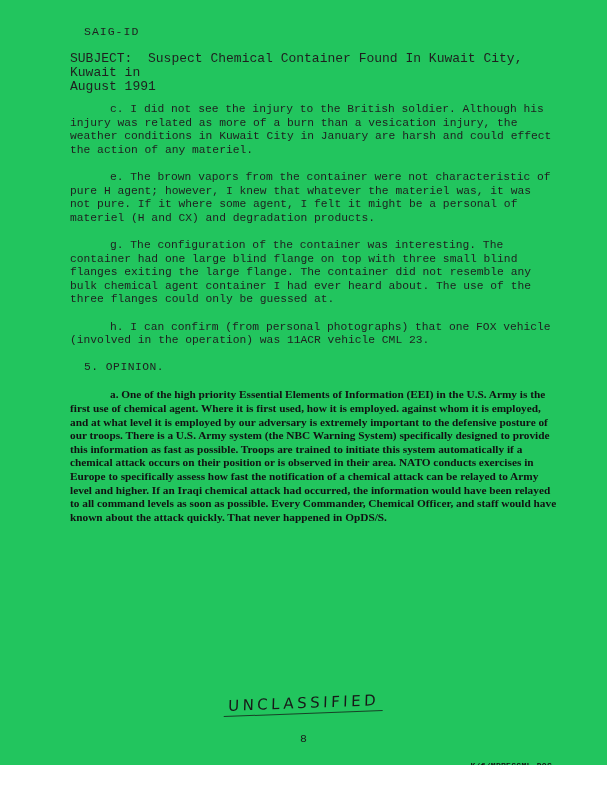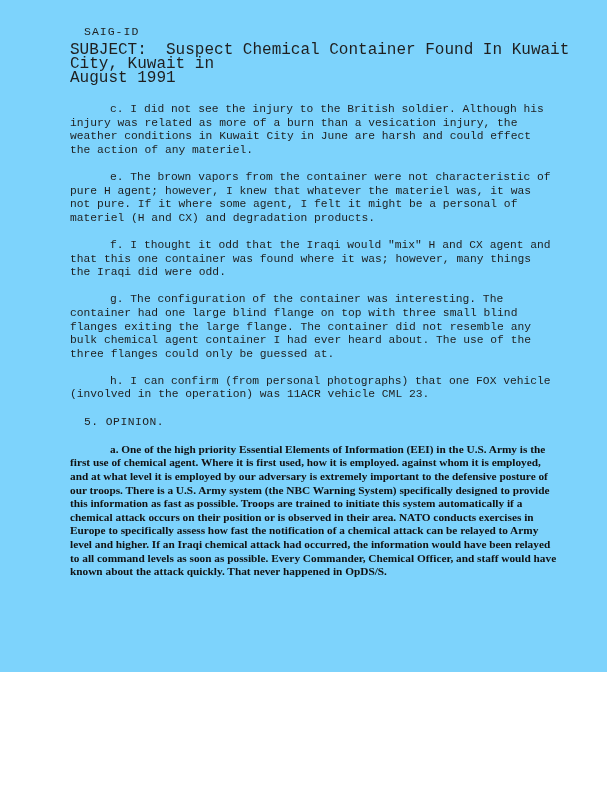--- a/index.html
+++ b/index.html
@@ -1,38 +1,38 @@
 <!DOCTYPE html>
 <html><head>
 <meta charset="utf-8">
 <style>
   * { box-sizing: border-box; }
   html, body { margin: 0; padding: 0; background: #ffffff; }
   .page {
     position: relative;
     width: 607px;
-    height: 672px;
-    background: #7dd3fc;
+    height: 765px;
+    background: #22c55e;
     font-family: "Liberation Mono", "DejaVu Sans Mono", monospace;
     color: #1f1f1f;
     overflow: hidden;
   }
   .org-id {
     position: absolute;
     left: 84px;
     top: 25px;
     font-size: 11.5px;
     letter-spacing: 1px;
   }
   .subject {
     position: absolute;
     left: 70px;
-    top: 44px;
+    top: 52px;
     width: 505px;
-    font-size: 16px;
+    font-size: 13px;
     line-height: 13.8px;
     white-space: pre-wrap;
   }
   .body {
     position: absolute;
     left: 70px;
     top: 103px;
     width: 487px;
     font-size: 11.3px;
     line-height: 13.6px;
@@ -128,26 +128,25 @@
 
 <div class="page">
 
   <div class="org-id">SAIG-ID</div>
 
   <div class="subject">SUBJECT:  Suspect Chemical Container Found In Kuwait City, Kuwait in
 August 1991</div>
 
   <div class="body">
 
-      <p class="para p-body">c.  I did not see the injury to the British soldier.  Although his injury was related as more of a burn than a vesication injury, the weather conditions in Kuwait City in June are harsh and could effect the action of any materiel.</p>
+      <p class="para p-body">c.  I did not see the injury to the British soldier.  Although his injury was related as more of a burn than a vesication injury, the weather conditions in Kuwait City in January are harsh and could effect the action of any materiel.</p>
 
 
       <p class="para p-body">e.  The brown vapors from the container were not characteristic of pure H agent; however, I knew that whatever the materiel was, it was not pure.  If it where some agent, I felt it might be a personal of materiel (H and CX) and degradation products.</p>
 
-      <p class="para p-body">f.  I thought it odd that the Iraqi would "mix" H and CX agent and that this one container was found where it was; however, many things the Iraqi did were odd.</p>
 
       <p class="para p-body">g.  The configuration of the container was interesting.  The container had one large blind flange on top with three small blind flanges exiting the large flange.  The container did not resemble any bulk chemical agent container I had ever heard about.  The use of the three flanges could only be guessed at.</p>
 
       <p class="para p-body">h.  I can confirm (from personal photographs) that one FOX vehicle (involved in the operation) was 11ACR vehicle CML 23.</p>
 
       <p class="para p-heading">5.  OPINION.</p>
 
       <p class="para p-emphasis">a.  One of the high priority Essential Elements of Information (EEI) in the U.S. Army is the first use of chemical agent.  Where it is first used, how it is employed. against whom it is employed, and at what level it is employed by our adversary is extremely important to the defensive posture of our troops.  There is a U.S. Army system (the NBC Warning System) specifically designed to provide this information as fast as possible.  Troops are trained to initiate this system automatically if a chemical attack occurs on their position or is observed in their area.  NATO conducts exercises in Europe to specifically assess how fast the notification of a chemical attack can be relayed to Army level and higher.  If an Iraqi chemical attack had occurred, the information would have been relayed to all command levels as soon as possible.  Every Commander, Chemical Officer, and staff would have known about the attack quickly.  That never happened in OpDS/S.</p>
     </div>
 

